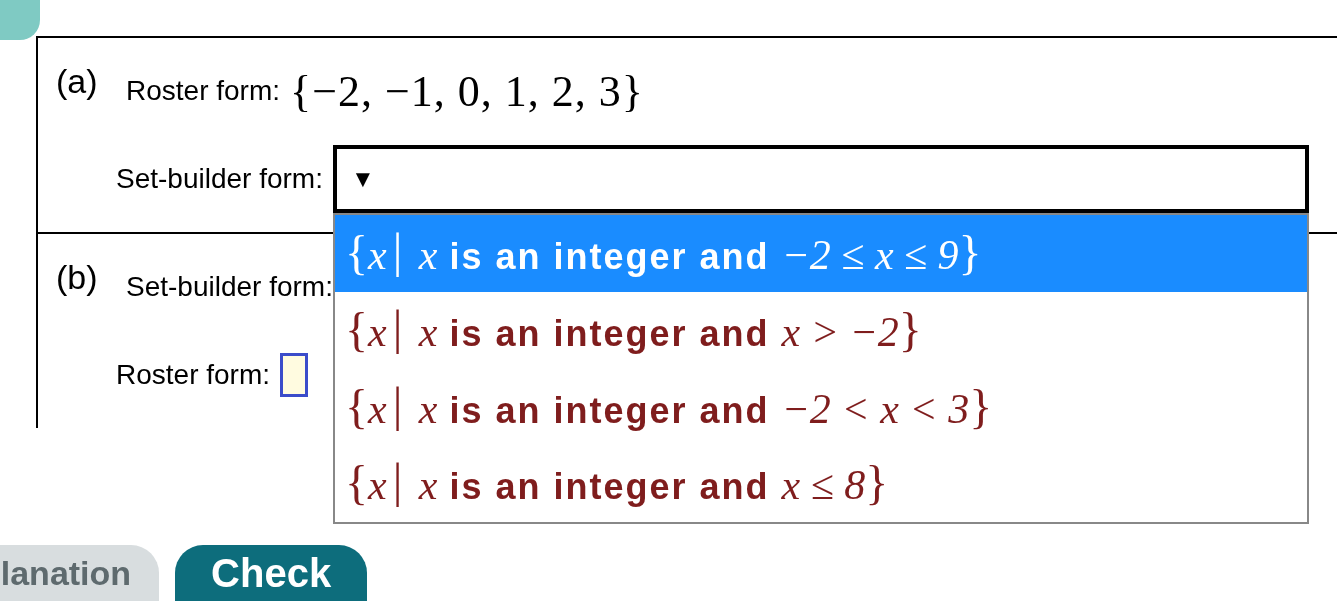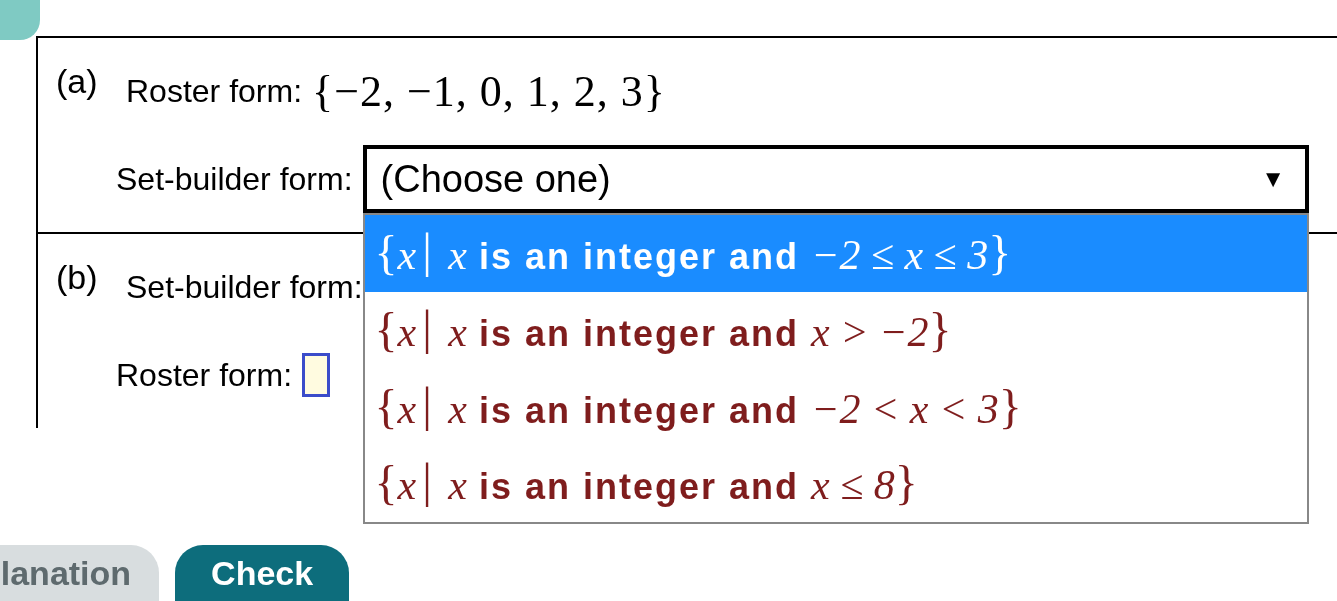--- a/index.html
+++ b/index.html
@@ -44,21 +44,21 @@
     }
     .part-label {
       width: 60px;
       flex: 0 0 60px;
       font-size: 34px;
       color: #000;
       align-self: flex-start;
       padding-top: 6px;
     }
     .field-label {
-      font-size: 32px;
+      font-size: 28px;
       color: #000;
     }
     .math {
       font-family: Liberation Serif, serif;
       font-size: 44px;
       letter-spacing: 1px;
     }
     .dropdown {
       position: relative;
       flex: 1;
@@ -142,21 +142,21 @@
       margin-left: -30px;
       padding-left: 10px;
     }
     .btn-check {
       height: 56px;
       background: #0d6d7c;
       border: none;
       border-top-left-radius: 28px;
       border-top-right-radius: 28px;
       padding: 0 36px;
-      font-size: 34px;
+      font-size: 40px;
       font-weight: 600;
       color: #fff;
       cursor: pointer;
     }
     .row.indent { padding-left: 60px; }
     .row + .row { margin-top: 18px; }
   </style>
 </head>
 <body>
 
@@ -167,25 +167,24 @@
   <div class="part">
     <div class="row">
       <div class="part-label">(a)</div>
       <div class="field-label">Roster form:</div>
       <div class="math">{−2, −1, 0, 1, 2, 3}</div>
     </div>
     <div class="row indent">
       <div class="field-label">Set-builder form:</div>
       <div class="dropdown">
         <button class="dropdown-button">
-          <span>(Choose one)</span>
           <span class="triangle">▼</span>
         </button>
         <div class="dropdown-list" id="dropdown-list">
-            <div class="option highlight"><span class="brace">{</span><span class="xvar">x</span><span class="pipe">|</span> <span class="xvar">x</span><span class="txt"> is an integer and </span><span class="cond">−2 ≤ x ≤ 3</span><span class="brace">}</span></div>
+            <div class="option highlight"><span class="brace">{</span><span class="xvar">x</span><span class="pipe">|</span> <span class="xvar">x</span><span class="txt"> is an integer and </span><span class="cond">−2 ≤ x ≤ 9</span><span class="brace">}</span></div>
             <div class="option"><span class="brace">{</span><span class="xvar">x</span><span class="pipe">|</span> <span class="xvar">x</span><span class="txt"> is an integer and </span><span class="cond">x &gt; −2</span><span class="brace">}</span></div>
             <div class="option"><span class="brace">{</span><span class="xvar">x</span><span class="pipe">|</span> <span class="xvar">x</span><span class="txt"> is an integer and </span><span class="cond">−2 &lt; x &lt; 3</span><span class="brace">}</span></div>
             <div class="option"><span class="brace">{</span><span class="xvar">x</span><span class="pipe">|</span> <span class="xvar">x</span><span class="txt"> is an integer and </span><span class="cond">x ≤ 8</span><span class="brace">}</span></div>
           </div>
       </div>
     </div>
   </div>
 
   <div class="part" style="border-bottom:none;">
     <div class="row">

